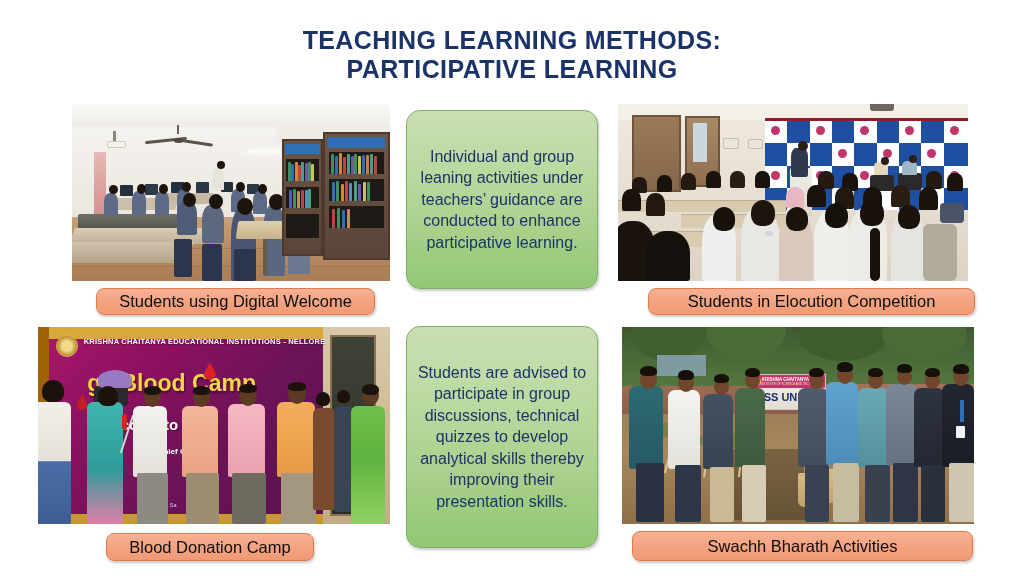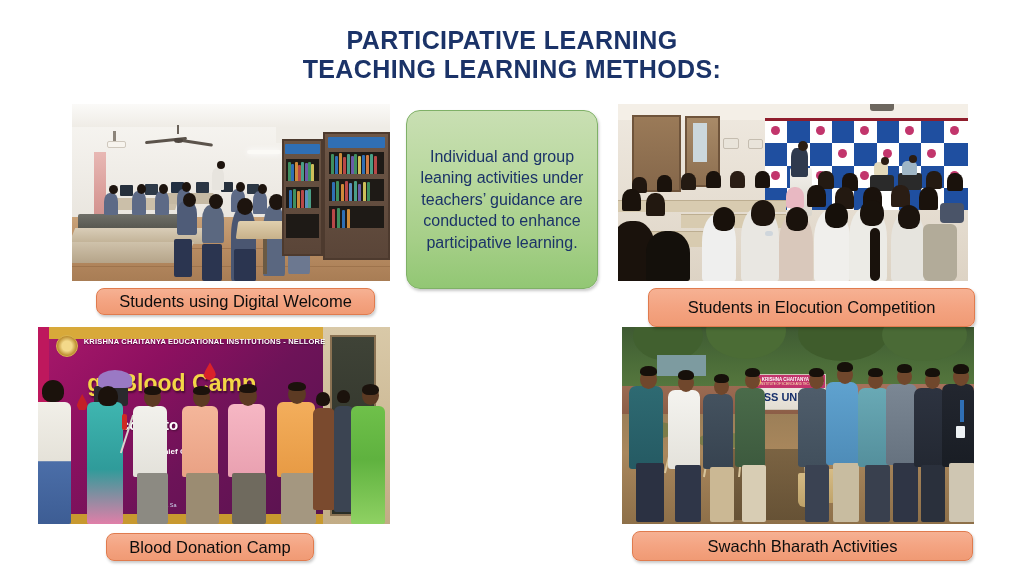--- a/index.html
+++ b/index.html
@@ -32,21 +32,21 @@
     font-size: 25px;
     line-height: 29px;
     letter-spacing: 0.4px;
   }
   #title .tline { display: block; white-space: pre; }
 
   
   .photo {
     position: absolute;
     overflow: hidden;
-    background: #be185d;
+    background: #a16207;
   }
   .photo .scene { position: absolute; inset: 0; }
   .photo .lyr { position: absolute; }
 
   
   #photo-library { left: 72px; top: 104px; width: 318px; height: 177px; }
   .lib-wallback { inset: 0; background: linear-gradient(175deg,#f2f0ec 0%,#e8e5df 48%,#ded9d0 100%); }
   .lib-ceiling { left:0; top:0; width:100%; height:13%; background:linear-gradient(180deg,#fbfaf8,#efece6); }
   .lib-backwall { left:0; top:10%; width:68%; height:58%;
       background:linear-gradient(180deg,#f6f4f0,#e9e5de); }
@@ -213,32 +213,32 @@
     box-shadow: 1px 2px 3px rgba(0,0,0,0.22);
     color: #0d0d0d;
     font-size: 16.5px;
     display: flex;
     align-items: center;
     justify-content: center;
     text-align: center;
     white-space: nowrap;
   }
   #caption-library   { left: 96px;  top: 288px; width: 279px; height: 27px; }
-  #caption-elocution { left: 648px; top: 288px; width: 327px; height: 39px; }
+  #caption-elocution { left: 648px; top: 288px; width: 327px; height: 27px; }
   #caption-blood     { left: 106px; top: 533px; width: 208px; height: 28px; }
   #caption-swachh    { left: 632px; top: 531px; width: 341px; height: 30px; }
 </style>
 </head>
 <body>
 
 <div id="slide">
 
   <div id="title">
+    <span class="tline">TEACHING LEARNING METHODS:</span>
     <span class="tline">PARTICIPATIVE LEARNING</span>
-    <span class="tline">TEACHING LEARNING METHODS:</span>
   </div>
 
   <div class="photo" id="photo-library">
     <div class="scene">
       <div class="lyr lib-wallback"></div>
       <div class="lyr lib-backwall"></div>
       <div class="lyr lib-rightwall"></div>
       <div class="lyr lib-ceiling"></div>
       <div class="lyr lib-fan-rod"></div>
       <div class="lyr lib-fan-b1"></div>
@@ -625,20 +625,23 @@
       <div class="sw-hair" style="left:94%;top:19%;width:16px;height:10px;"></div>
       <div class="lyr" style="left:96%;top:37%;width:4px;height:22px;background:#2f6fb5;"></div>
       <div class="lyr" style="left:95%;top:50%;width:9px;height:12px;background:#eef2f5;border-radius:1px;"></div>
     </div>
   </div>
 
   <div class="greenbox" id="greenbox-top">
     <span>Individual and group leaning activities under teachers’ guidance are conducted to enhance participative learning.</span>
   </div>
 
+  <div class="greenbox" id="greenbox-bottom">
+    <span>Students are advised to participate in group discussions, technical quizzes to develop analytical skills thereby improving their presentation skills.</span>
+  </div>
 
   <div class="caption" id="caption-library">
     <span>Students using Digital Welcome</span>
   </div>
 
   <div class="caption" id="caption-elocution">
     <span>Students in Elocution Competition</span>
   </div>
 
   <div class="caption" id="caption-swachh">

